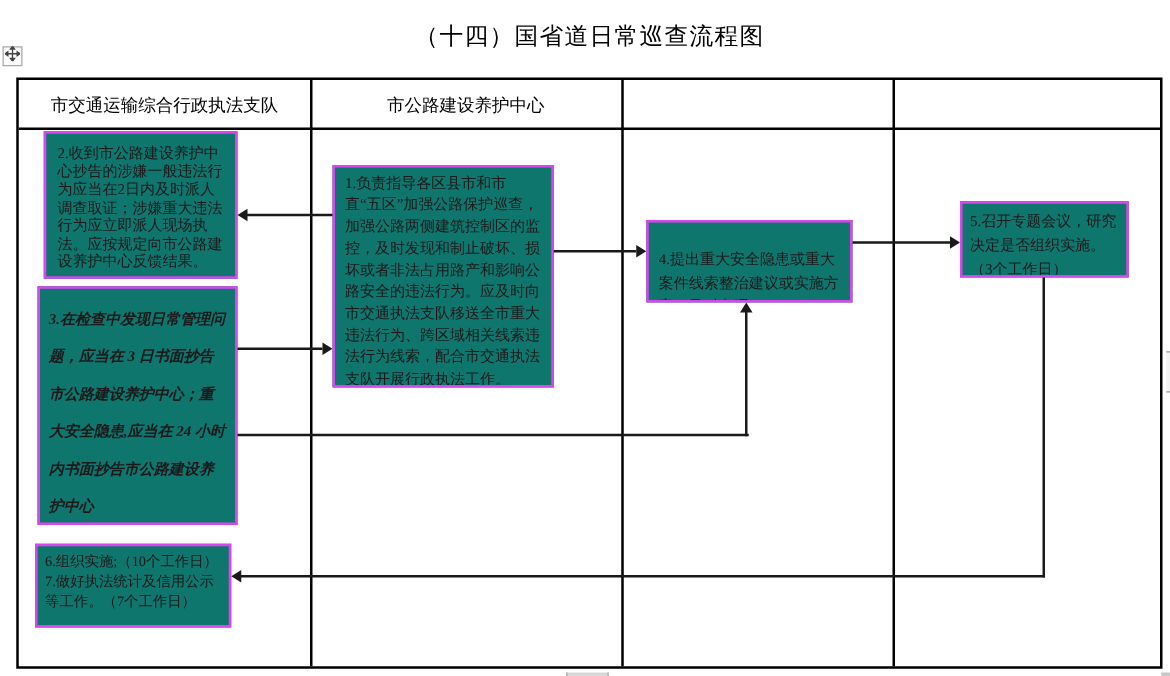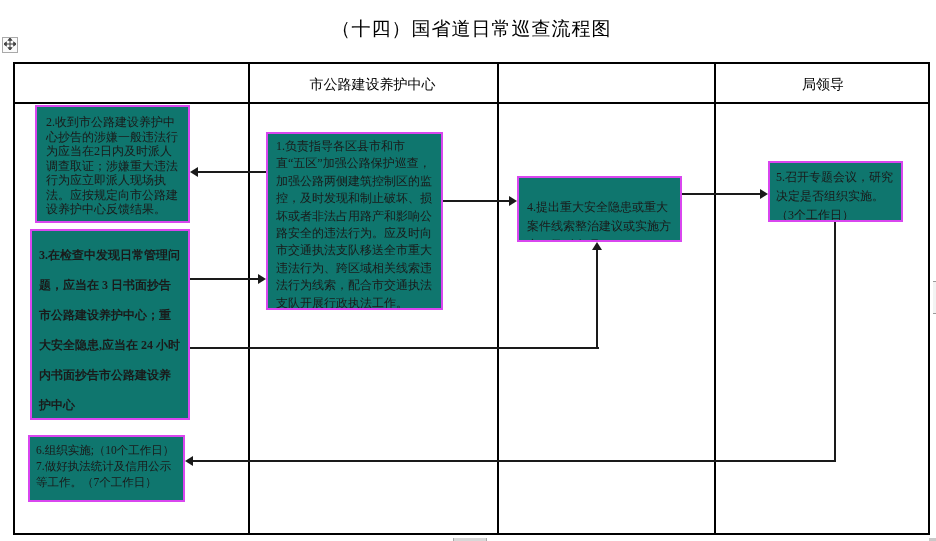--- a/index.html
+++ b/index.html
@@ -18,21 +18,21 @@
   .hcell { position:absolute; top:0; height:40px; line-height:40px; text-align:center;
            font-family:"Liberation Sans", sans-serif; font-size:14px; font-weight:500; color:#000; }
 
   
   .fbox { border:2px solid #d946ef; background:#0f766e; font-size:12px; line-height:17px; overflow:hidden; }
   .fbox .txt { display:block; }
 
   #box1 { left:266px; top:132px; width:177px; height:178px; padding:4px 8px 0 8px; line-height:17.4px; }
   #box2 { left:35px;  top:105px; width:155px; height:118px; padding:8px 8px 0 9px; line-height:14.5px; }
   #box3 { left:30px;  top:229px; width:160px; height:191px; padding:9px 6px 0 7px;
-          font-weight:bold; line-height:30px; font-size:12px; }
+          font-weight:bold; line-height:30px; font-size:12px;font-style:italic; }
   #box4 { left:517px; top:176px; width:165px; height:66px; padding:20px 7px 0 8px; line-height:19px; }
   #box5 { left:768px; top:161px; width:135px; height:61px; padding:5px 5px 0 6px; line-height:19px; }
   #box6 { left:28px;  top:435px; width:157px; height:67px; padding:5px 4px 0 6px;
           line-height:16px; font-size:11.5px; }
   #box6 .ln1 { white-space:nowrap; }
 
   
   .hseg { height:2px; background:#1a1a1a; }
   .vseg { width:2px;  background:#1a1a1a; }
   .ah { width:0; height:0; }
@@ -67,22 +67,22 @@
       </g>
     </svg>
   </span>
 </div>
 
 <div class="abs grid">
   <div class="header-row"></div>
   <div class="vline" style="left:233px;"></div>
   <div class="vline" style="left:482px;"></div>
   <div class="vline" style="left:699px;"></div>
+  <div class="hcell" style="left:0;    width:233px;">市交通运输综合行政执法支队</div>
   <div class="hcell" style="left:233px;width:249px;">市公路建设养护中心</div>
-  <div class="hcell" style="left:699px;width:218px;">局领导</div>
 </div>
 
 <div class="abs fbox" id="box2">
   <span class="txt">2.收到市公路建设养护中心抄告的涉嫌一般违法行为应当在2日内及时派人调查取证；涉嫌重大违法行为应立即派人现场执法。应按规定向市公路建设养护中心反馈结果。</span>
 </div>
 
 <div class="abs fbox" id="box3">
   <span class="txt">3.在检查中发现日常管理问题，应当在 3 日书面抄告市公路建设养护中心；重大安全隐患,应当在 24 小时内书面抄告市公路建设养护中心</span>
 </div>
 

